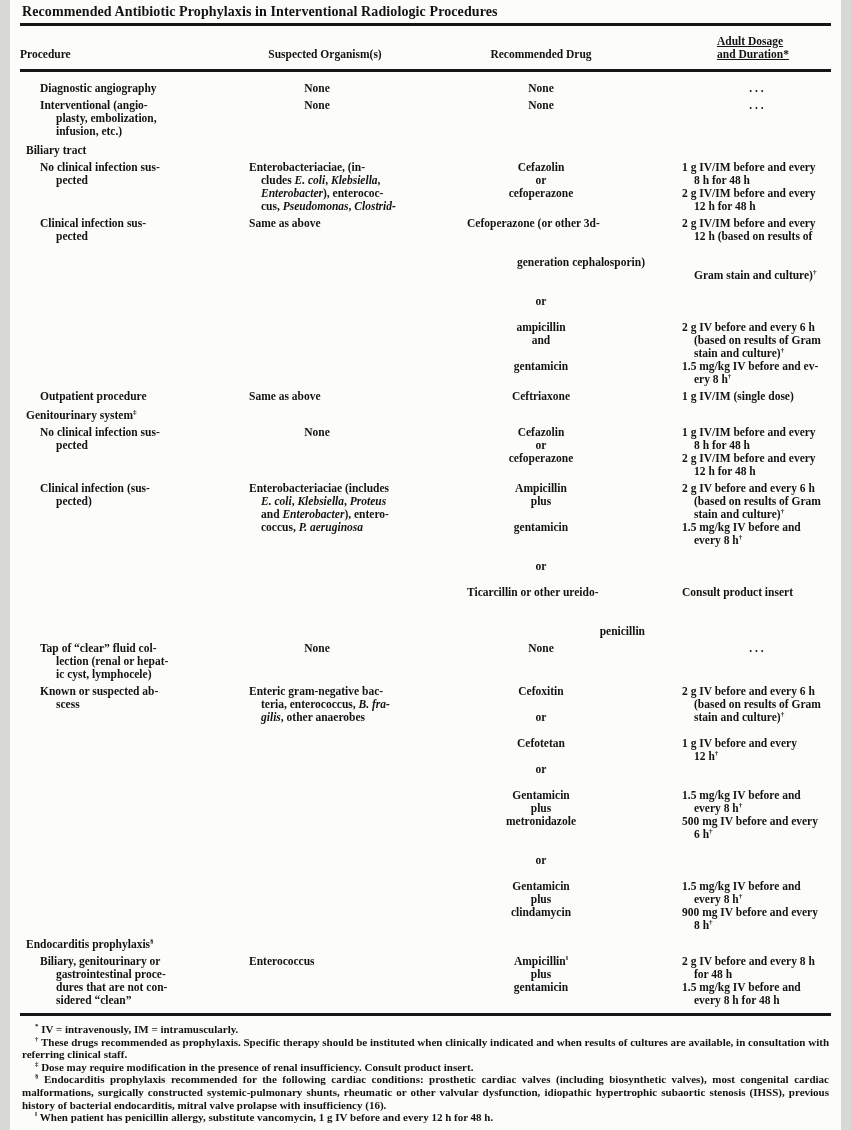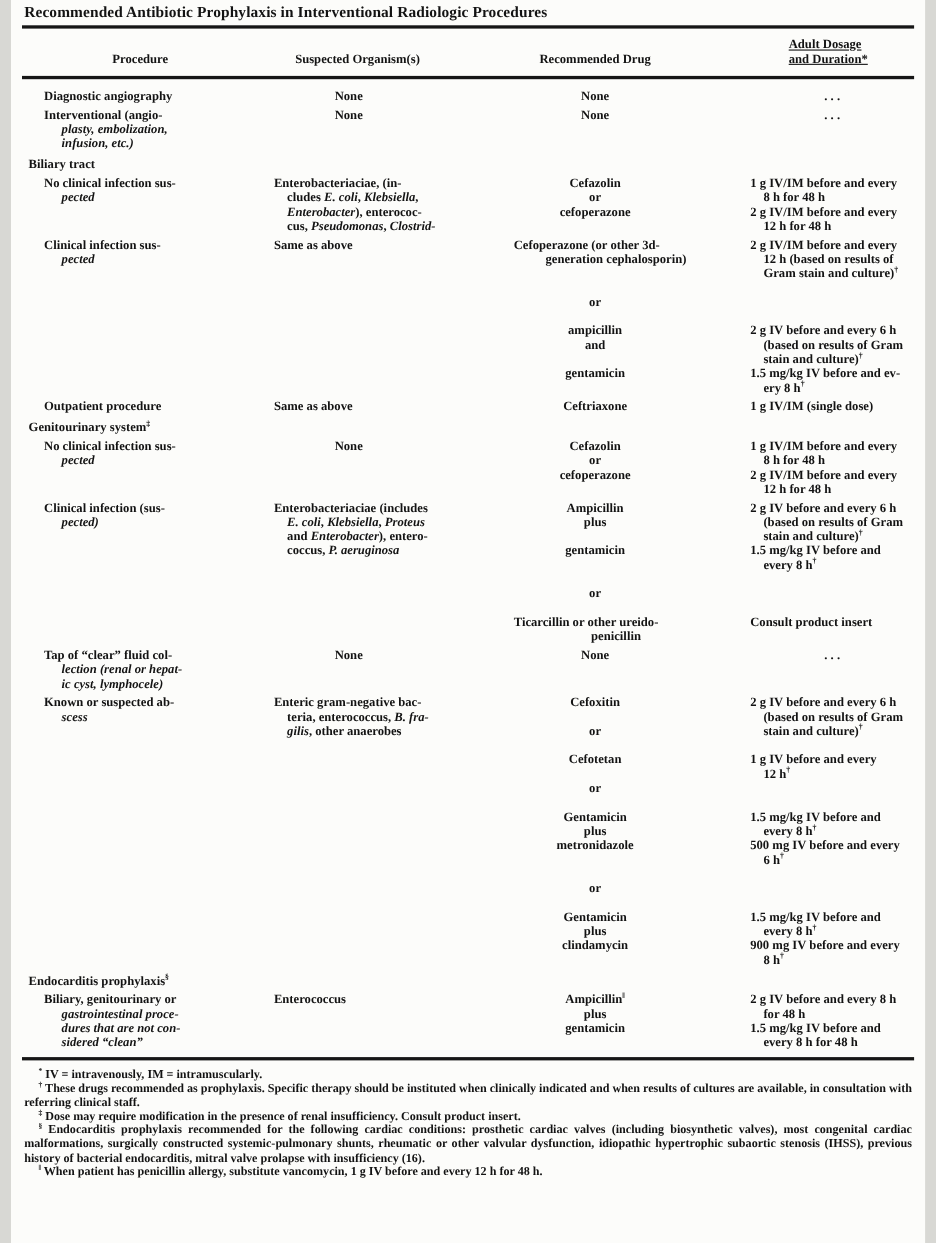--- a/index.html
+++ b/index.html
@@ -9,40 +9,40 @@
     font-family:"Liberation Serif", serif; font-weight:700;
     box-sizing:border-box; padding:3px 10px 0 10px;
   }
   .title { font-size:14px; line-height:18px; padding-left:2px; letter-spacing:0.1px; }
   .hr { height:3px; background:#161616; }
   .hr1 { margin-top:2px; }
   .thead {
     display:grid; grid-template-columns:215px 210px 200px 1fr;
     align-items:end; margin-top:9px; font-size:11.5px; line-height:13px;
   }
-  .thead .h1 { text-align:center; }
+  .thead .h1 { text-align:left; }
   .thead .h2 { text-align:center; padding-right:30px; }
   .thead .h3 { text-align:center; padding-right:8px; }
   .thead .h4 { padding-left:72px;text-decoration:underline; }
   .hr2 { margin-top:8px; }
   .tbody { margin-top:10px; font-size:11.5px; }
   .line {
     display:grid; grid-template-columns:215px 210px 200px 1fr;
     min-height:13px; line-height:13px; white-space:nowrap;
   }
   .sec-title { margin-top:6px; padding-left:6px; line-height:13px; }
   .row { margin-top:4px; }
   .cp { padding-left:20px; }
-  .cp.i { padding-left:36px;font-style:italic; }
+  .cp.i { padding-left:36px; }
   .co { padding-left:14px; }
   .co.i { padding-left:26px; }
   .co.c { padding-left:0; padding-right:46px; text-align:center; }
   .cd { text-align:center; padding-right:8px; }
   .cd.l { text-align:left; padding-left:22px; padding-right:0; }
-  .cd.i { text-align:center; padding-left:30px; padding-right:0; }
+  .cd.i { text-align:right; padding-left:30px; padding-right:0;margin-top:26px; }
   .ca { padding-left:37px; }
   .ca.i { padding-left:49px; }
   .ca.c { text-align:center; }
   sup { font-size:62%; line-height:0; vertical-align:super; }
   i { font-style:italic; }
   .hr3 { margin-top:6px; }
   .footnotes { margin-top:7px; font-size:11px; line-height:12.6px; padding:0 2px; }
   .footnote { margin:0; text-indent:13px; text-align:justify; }
 </style>
 </head>

